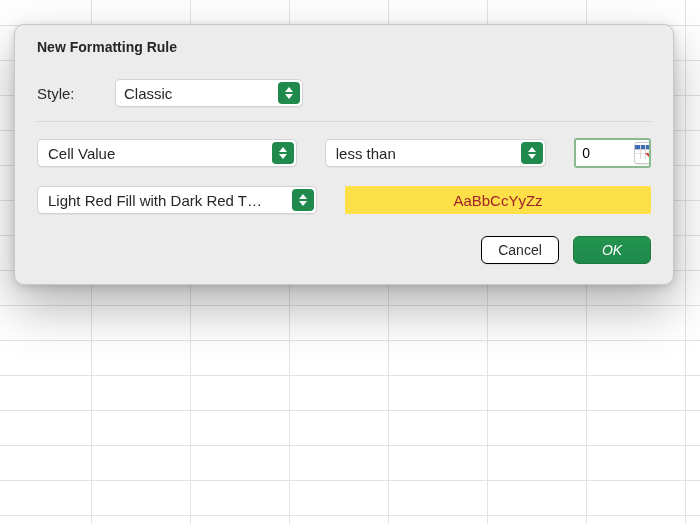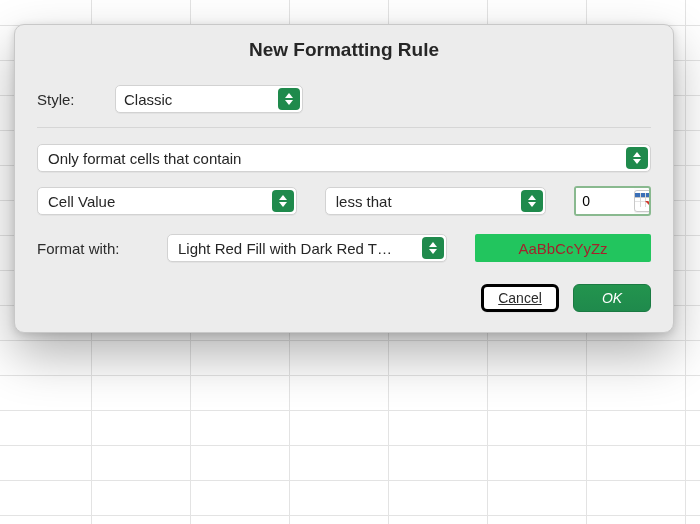--- a/index.html
+++ b/index.html
@@ -33,23 +33,23 @@
     left: 14px;
     top: 24px;
     width: 660px;
     background: #ececec;
     border: 1px solid #c8c8c8;
     border-radius: 10px;
     box-shadow: 0 22px 50px rgba(0,0,0,0.30), 0 2px 8px rgba(0,0,0,0.15);
     padding: 0 22px 20px 22px;
   }
   .dialog-title {
-    text-align: center;
+    text-align: left;
     font-weight: 700;
-    font-size: 19px;
+    font-size: 14px;
     padding: 14px 0 24px 0;
     color: #262626;
   }
 
   .row {
     display: flex;
     align-items: center;
     gap: 28px;
     margin-bottom: 14px;
   }
@@ -130,21 +130,21 @@
     display: flex;
     align-items: center;
     justify-content: center;
     box-shadow: 0 1px 0 rgba(0,0,0,0.05);
   }
 
   
   .preview {
     flex: 1;
     height: 28px;
-    background: #22c55e;
+    background: #fde047;
     color: #a3232c;
     font-size: 15px;
     display: flex;
     align-items: center;
     justify-content: center;
     border-radius: 2px;
   }
 
   
   .footer {
@@ -158,24 +158,23 @@
     min-width: 78px;
     border-radius: 6px;
     font-size: 14px;
     display: flex;
     align-items: center;
     justify-content: center;
     padding: 0 14px;
   }
   .btn.cancel {
     background: #ffffff;
-    border: 3px solid #000000;
+    border: 1px solid #000000;
     color: #2b2b2b;
     box-shadow: 0 1px 0 rgba(0,0,0,0.05);
-    text-decoration: underline;
   }
   .btn.ok {
     background: linear-gradient(#23944e, #1f8a4c);
     border: 1px solid #1a7a42;
     color: #ffffff;
     font-weight: 500;
     font-style: italic;
   }
 
   .truncate { overflow: hidden; text-overflow: ellipsis; white-space: nowrap; }
@@ -199,48 +198,35 @@
           </svg>
         <svg width="8" height="5" viewBox="0 0 8 5">
             <path d="M0 0 L4 5 L8 0 Z" fill="#fff"></path>
           </svg>
       </span>
     </div>
   </div>
 
   <hr class="sep">
 
-  <div class="row">
-    <div class="select rule-type">
-      <span>Only format cells that contain</span>
-      <span class="caret">
-        <svg width="8" height="5" viewBox="0 0 8 5">
-            <path d="M0 5 L4 0 L8 5 Z" fill="#fff"></path>
-          </svg>
-        <svg width="8" height="5" viewBox="0 0 8 5">
-            <path d="M0 0 L4 5 L8 0 Z" fill="#fff"></path>
-          </svg>
-      </span>
-    </div>
-  </div>
 
   <div class="row">
     <div class="select cell-value">
       <span>Cell Value</span>
       <span class="caret">
         <svg width="8" height="5" viewBox="0 0 8 5">
             <path d="M0 5 L4 0 L8 5 Z" fill="#fff"></path>
           </svg>
         <svg width="8" height="5" viewBox="0 0 8 5">
             <path d="M0 0 L4 5 L8 0 Z" fill="#fff"></path>
           </svg>
       </span>
     </div>
     <div class="select operator">
-      <span>less that</span>
+      <span>less than</span>
       <span class="caret">
         <svg width="8" height="5" viewBox="0 0 8 5">
             <path d="M0 5 L4 0 L8 5 Z" fill="#fff"></path>
           </svg>
         <svg width="8" height="5" viewBox="0 0 8 5">
             <path d="M0 0 L4 5 L8 0 Z" fill="#fff"></path>
           </svg>
       </span>
     </div>
     <div class="value-wrap">
@@ -255,21 +241,20 @@
             <rect x="5" y="0" width="1" height="14" fill="#d8d8d8"></rect>
             <rect x="10" y="0" width="1" height="14" fill="#d8d8d8"></rect>
             <path d="M10 8 L16 14 L16 10 L13 8 Z" fill="#d23a2f"></path>
           </svg>
         </span>
       </div>
     </div>
   </div>
 
   <div class="row" style="margin-top:18px;">
-    <div class="label format-with">Format with:</div>
     <div class="select format-select">
       <span class="truncate">Light Red Fill with Dark Red T…</span>
       <span class="caret">
         <svg width="8" height="5" viewBox="0 0 8 5">
             <path d="M0 5 L4 0 L8 5 Z" fill="#fff"></path>
           </svg>
         <svg width="8" height="5" viewBox="0 0 8 5">
             <path d="M0 0 L4 5 L8 0 Z" fill="#fff"></path>
           </svg>
       </span>

